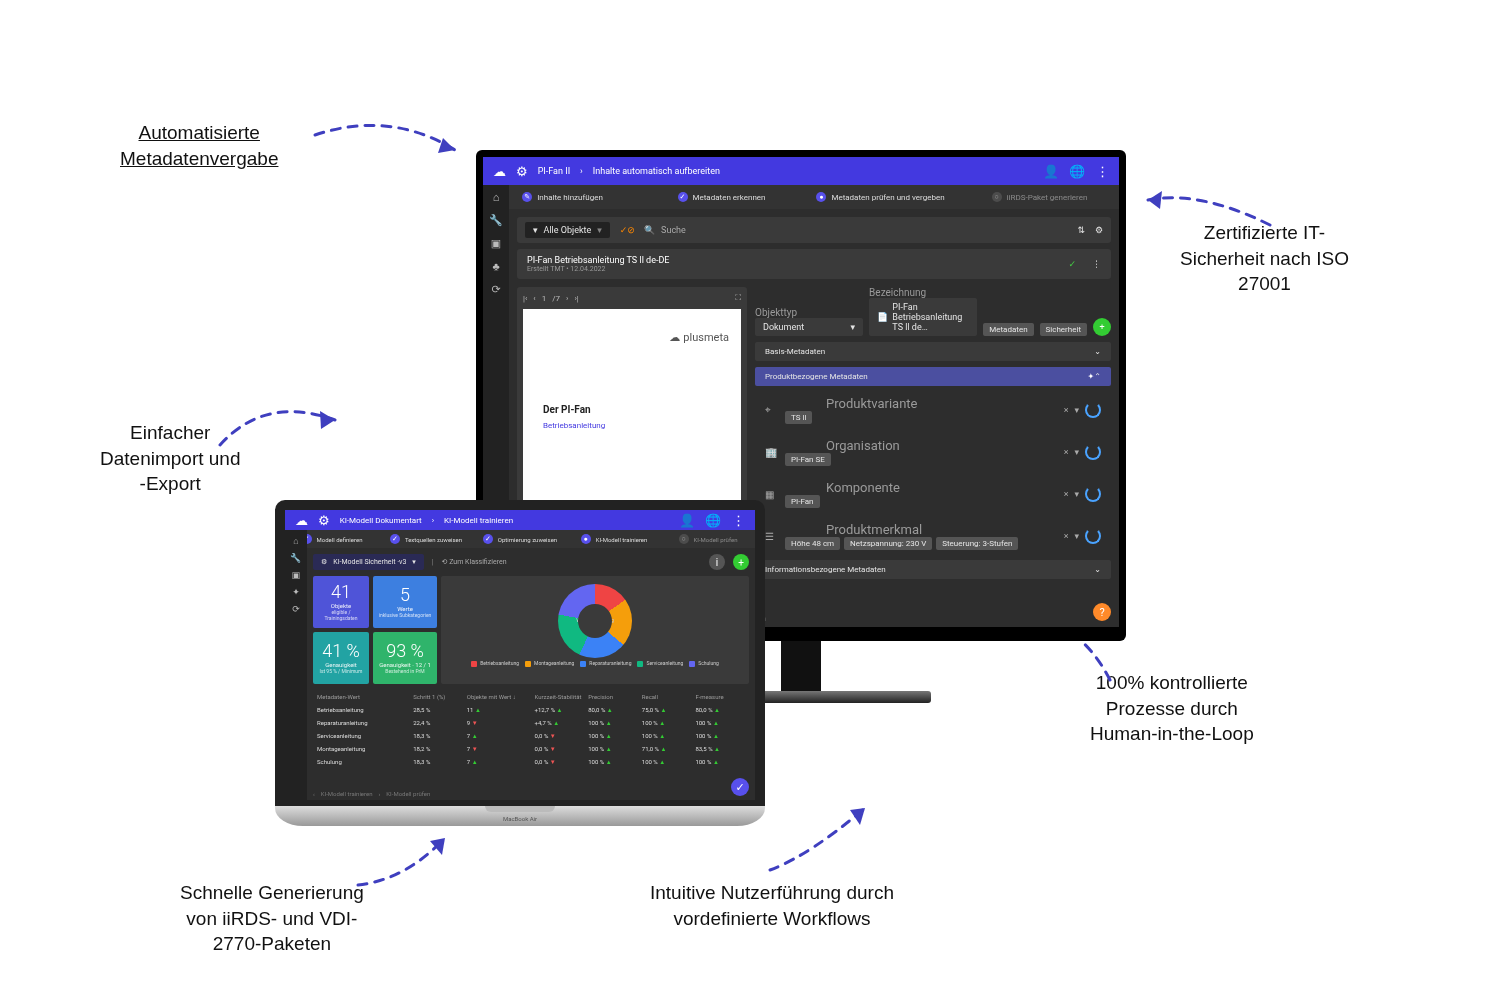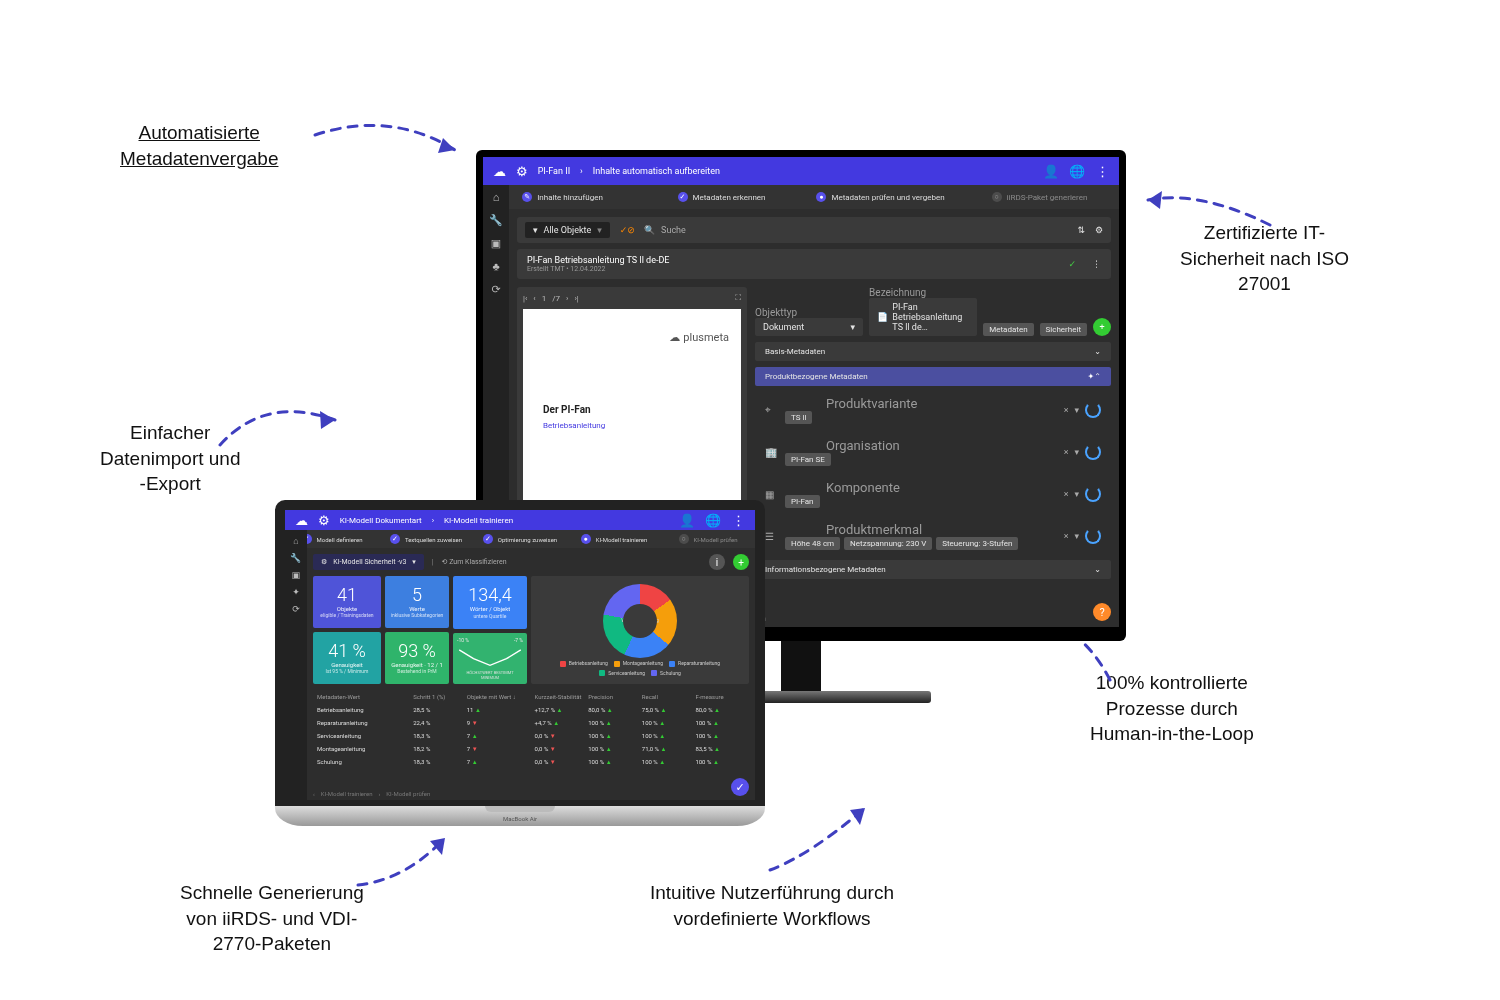--- a/index.html
+++ b/index.html
@@ -388,21 +388,21 @@
       <div class="content">
         <div class="selrow">
           <div class="sel">⚙ <span>KI-Modell Sicherheit  ·v3</span> ▾</div>
           <span style="color:#888">|</span>
           <span style="color:#aaa">⟲ <span>Zum Klassifizieren</span></span>
           <span class="fill"></span>
           <span class="rbtn" style="background:#555">i</span>
           <span class="rbtn" style="background:#3c3">+</span>
         </div>
         <div class="tiles">
-          <div class="tcol" style="width:68px">
+          <div class="tcol" style="width:56px">
             <div class="tile" style="background:#4f54d8">
                 <div class="big">41</div>
                 <div class="lbl">Objekte</div>
                 <div class="lbl2">eligible / Trainingsdaten</div>
               </div>
             <div class="tile" style="background:#22a3a3">
                 <div class="big">41 %</div>
                 <div class="lbl">Genauigkeit</div>
                 <div class="lbl2">Ist 95 % / Minimum</div>
               </div>
@@ -411,37 +411,20 @@
             <div class="tile" style="background:#3d7fe0">
                 <div class="big">5</div>
                 <div class="lbl">Werte</div>
                 <div class="lbl2">inklusive Subkategorien</div>
               </div>
             <div class="tile" style="background:#2fb46b">
                 <div class="big">93 %</div>
                 <div class="lbl">Genauigkeit · 12 / 1</div>
                 <div class="lbl2">Bestehend in PrM</div>
               </div>
-          </div>
-          <div class="tcol" style="width:74px">
-            <div class="tile" style="background:#3b82f6">
-                <div class="big">134,4</div>
-                <div class="lbl">Wörter / Objekt</div>
-                <div class="lbl2">untere Quartile</div>
-              </div>
-            <div class="trend">
-              <div style="display:flex;justify-content:space-between;font-size:5px;">
-                  <span>-10 %</span>
-                  <span>-7 %</span>
-                </div>
-              <svg viewBox="0 0 60 24">
-                  <path d="M2 6 L15 14 L30 20 L45 14 L58 6" stroke="#fff" stroke-width="1.3" fill="none"></path>
-                </svg>
-              <div style="font-size:4px;opacity:.9;text-align:center">HÖCHSTWERT BESTIMMT MINIMUM</div>
-            </div>
           </div>
           <div class="chartbox">
             <div class="donut">
                 <div class="dlbl">Werte-
 verteilung</div>
               </div>
             <div class="legend">
               <span class="l1">Betriebsanleitung</span>
               <span class="l2">Montageanleitung</span>
               <span class="l3">Reparaturanleitung</span>

